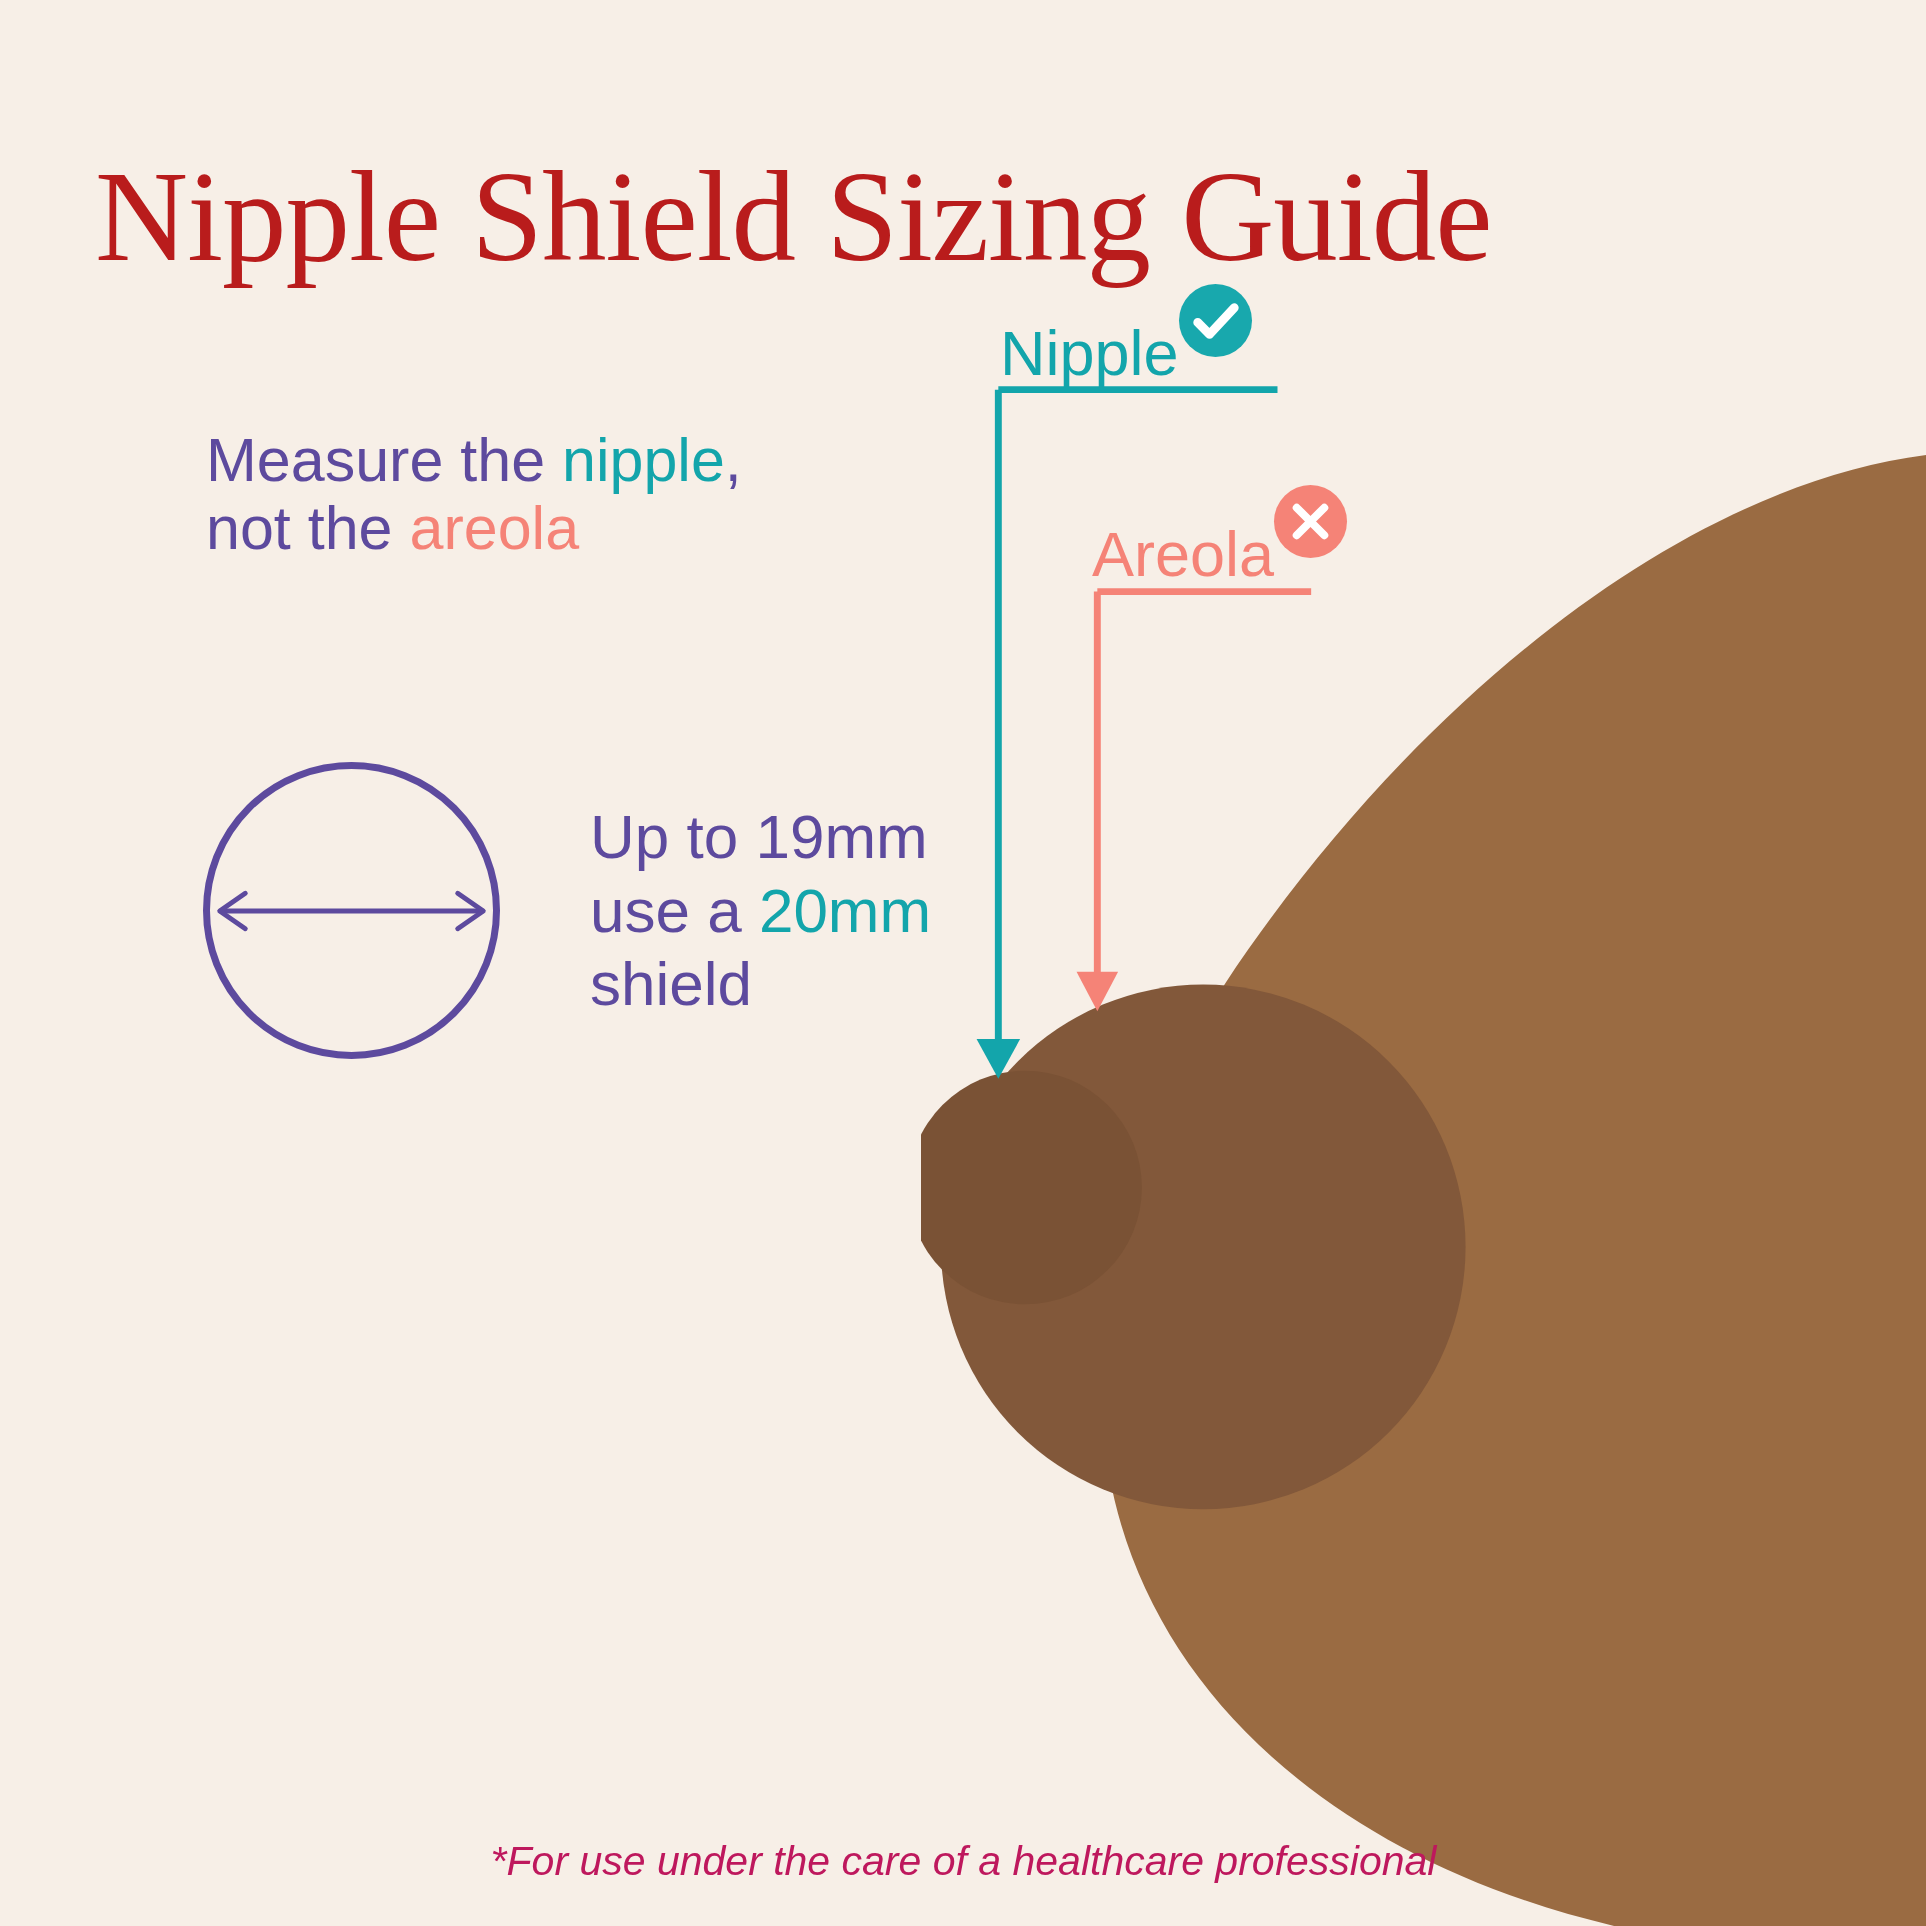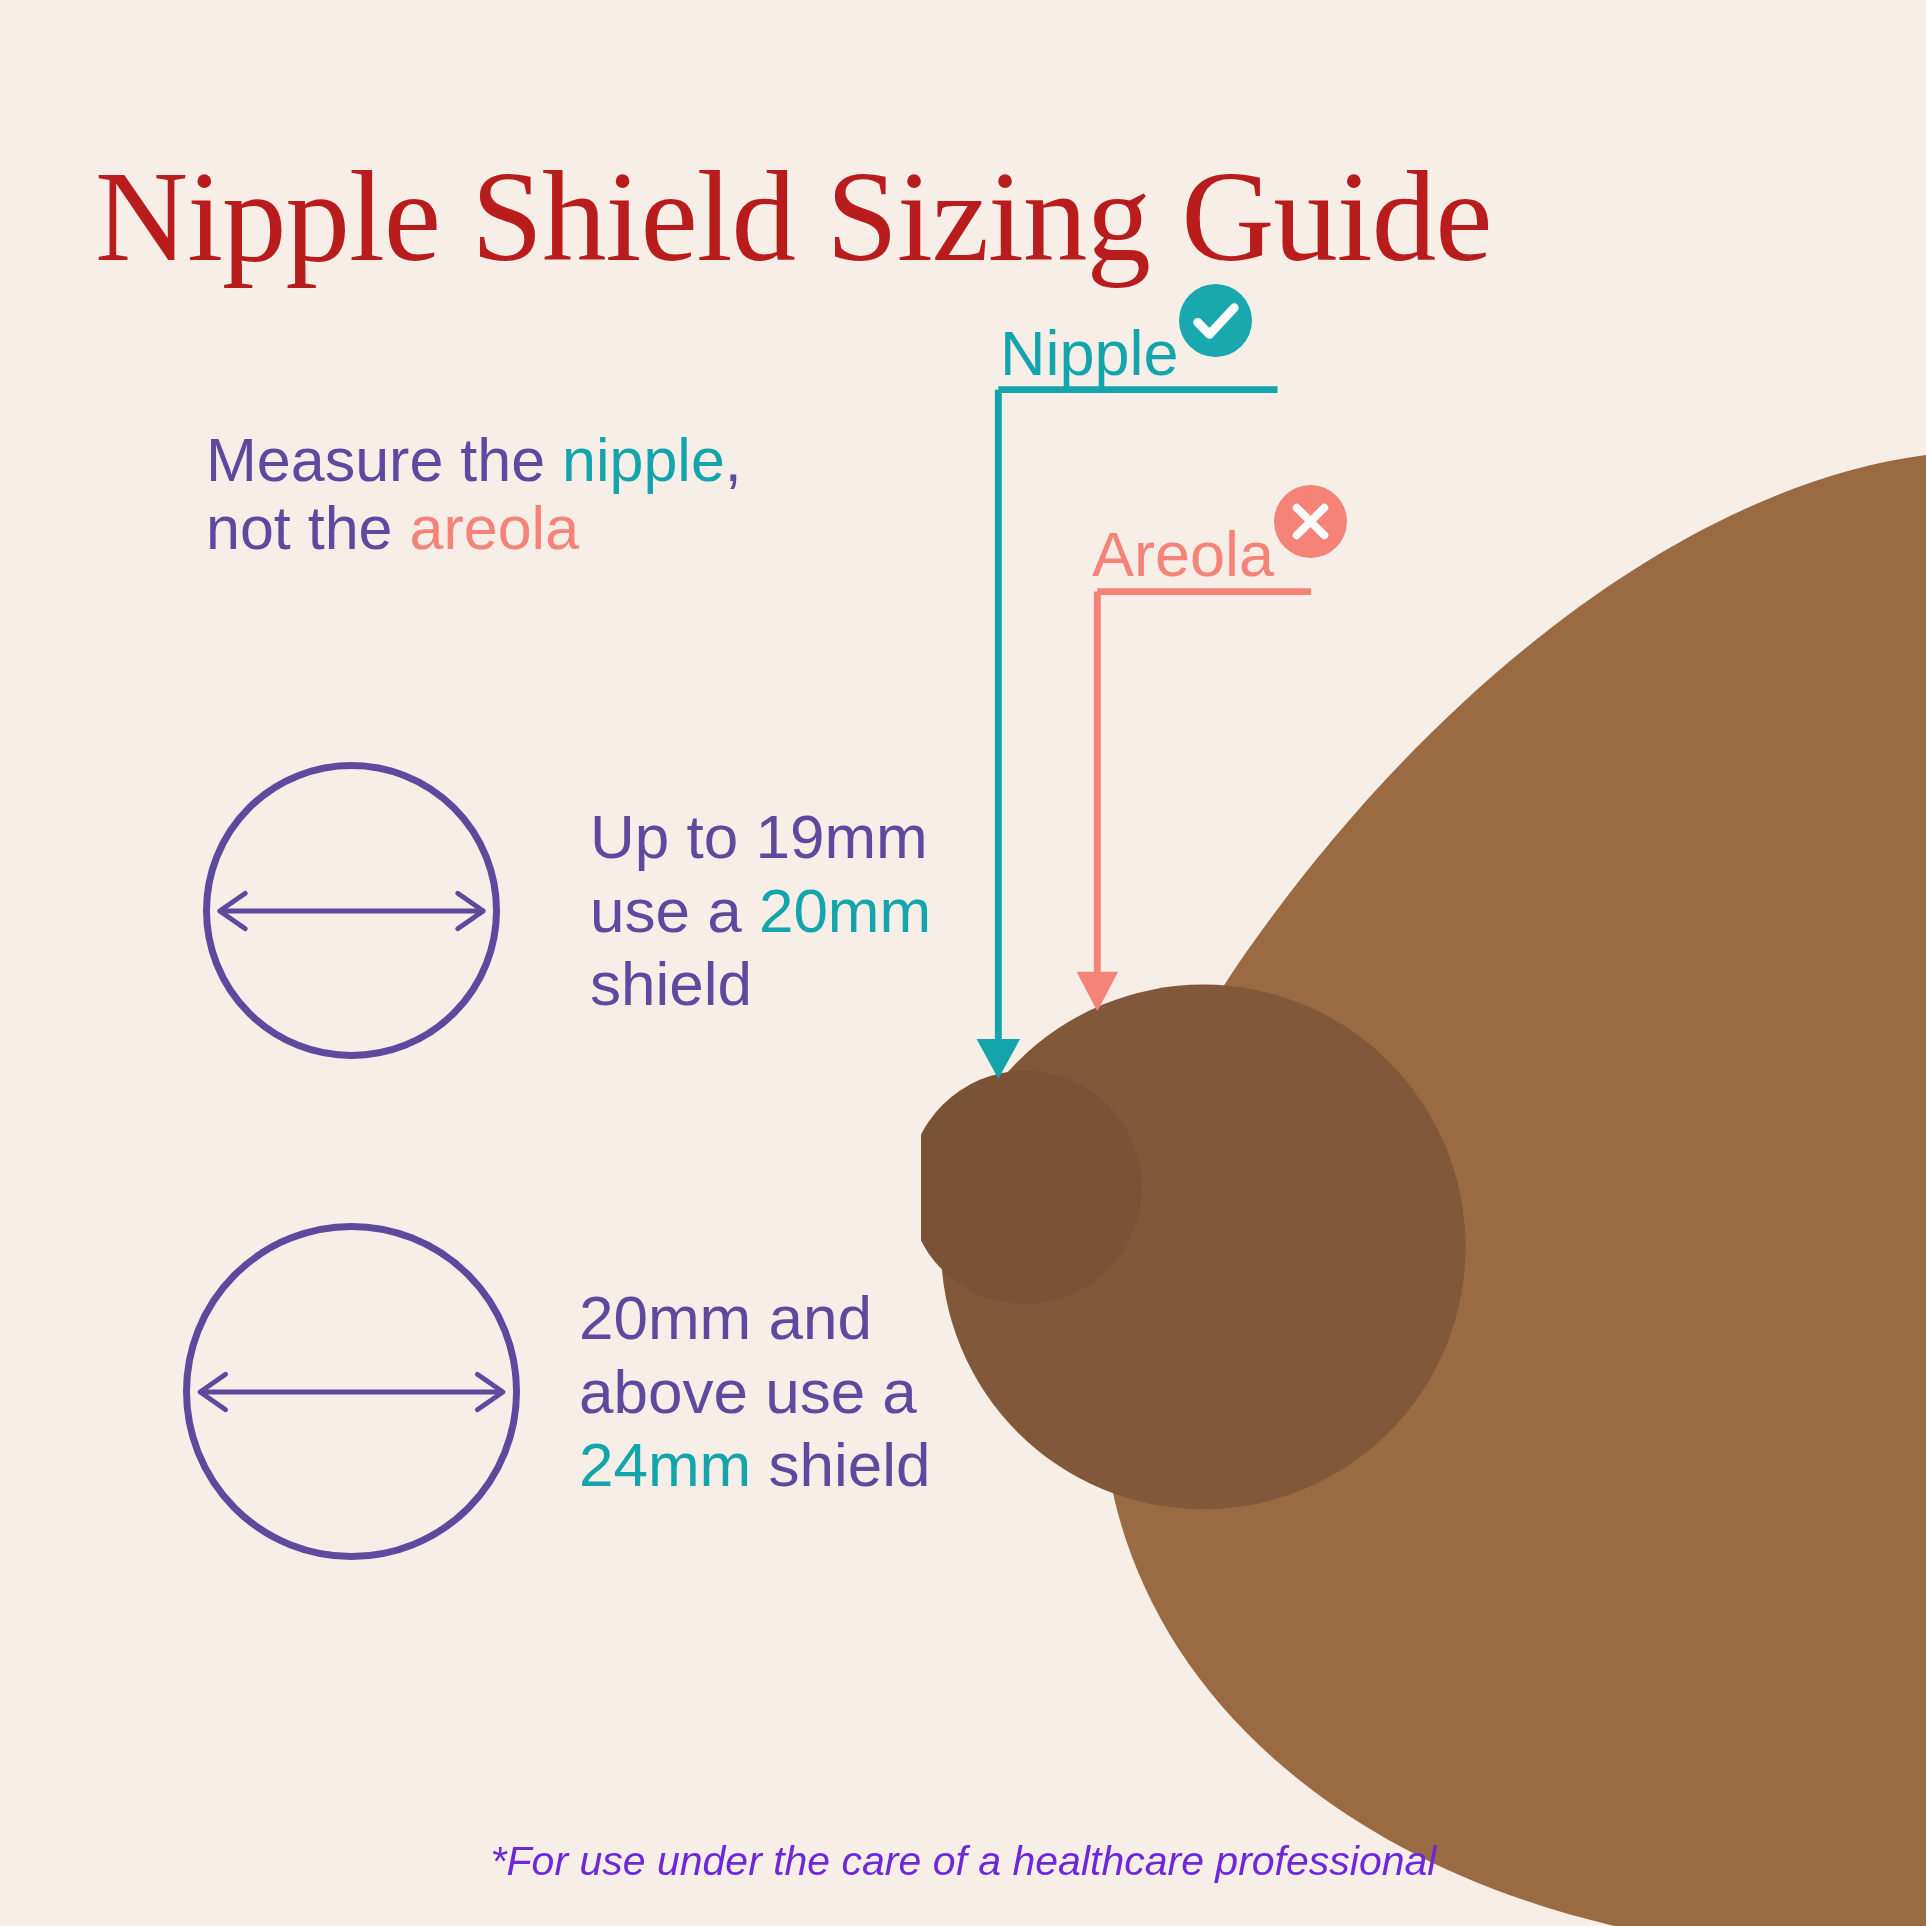--- a/index.html
+++ b/index.html
@@ -118,21 +118,21 @@
 
   
   #footnote {
     position: absolute;
     left: 0;
     right: 0;
     top: 1838px;
     text-align: center;
     font-size: 41px;
     font-style: italic;
-    color: #6d28d9;
+    color: #be185d;
   }
 </style>
 </head>
 <body>
 
 <div id="page">
 
   <div id="title">Nipple Shield Sizing Guide</div>
 
   <div id="subtitle"><span>Measure the </span><span class="tealtxt">nipple</span><span>,</span><br><span>not the </span><span class="coraltxt">areola</span></div>
@@ -144,33 +144,20 @@
         <line x1="16" y1="30" x2="284" y2="30" stroke="#5d4a9e" stroke-width="5"></line>
         <polyline points="42,12 16,30 42,48" fill="none" stroke="#5d4a9e" stroke-width="5" stroke-linecap="round" stroke-linejoin="round"></polyline>
         <polyline points="258,12 284,30 258,48" fill="none" stroke="#5d4a9e" stroke-width="5" stroke-linecap="round" stroke-linejoin="round"></polyline>
       </svg>
     </div>
     <div class="size-text"><span>Up to 19mm
 use a </span><span class="tealtxt">20mm</span><span>
 shield</span></div>
   </div>
 
-  <div class="size-row" id="row-2">
-    <div class="circle-wrap">
-      <div class="measure-circle"></div>
-      <svg class="arrow-svg" viewBox="0 0 340 60">
-        <line x1="16" y1="30" x2="324" y2="30" stroke="#5d4a9e" stroke-width="5"></line>
-        <polyline points="42,12 16,30 42,48" fill="none" stroke="#5d4a9e" stroke-width="5" stroke-linecap="round" stroke-linejoin="round"></polyline>
-        <polyline points="298,12 324,30 298,48" fill="none" stroke="#5d4a9e" stroke-width="5" stroke-linecap="round" stroke-linejoin="round"></polyline>
-      </svg>
-    </div>
-    <div class="size-text"><span>20mm and
-above use a
-</span><span class="tealtxt">24mm</span><span> shield</span></div>
-  </div>
 
   <div id="illustration">
     <svg width="1006" height="1669" viewBox="0 0 1016 1686">
 
       <path d="M1016 200
                C 780 230, 520 430, 330 700
                C 210 870, 160 1060, 190 1230
                C 230 1450, 420 1620, 700 1686
                L 1016 1686 Z" fill="#9a6b42"></path>
 

